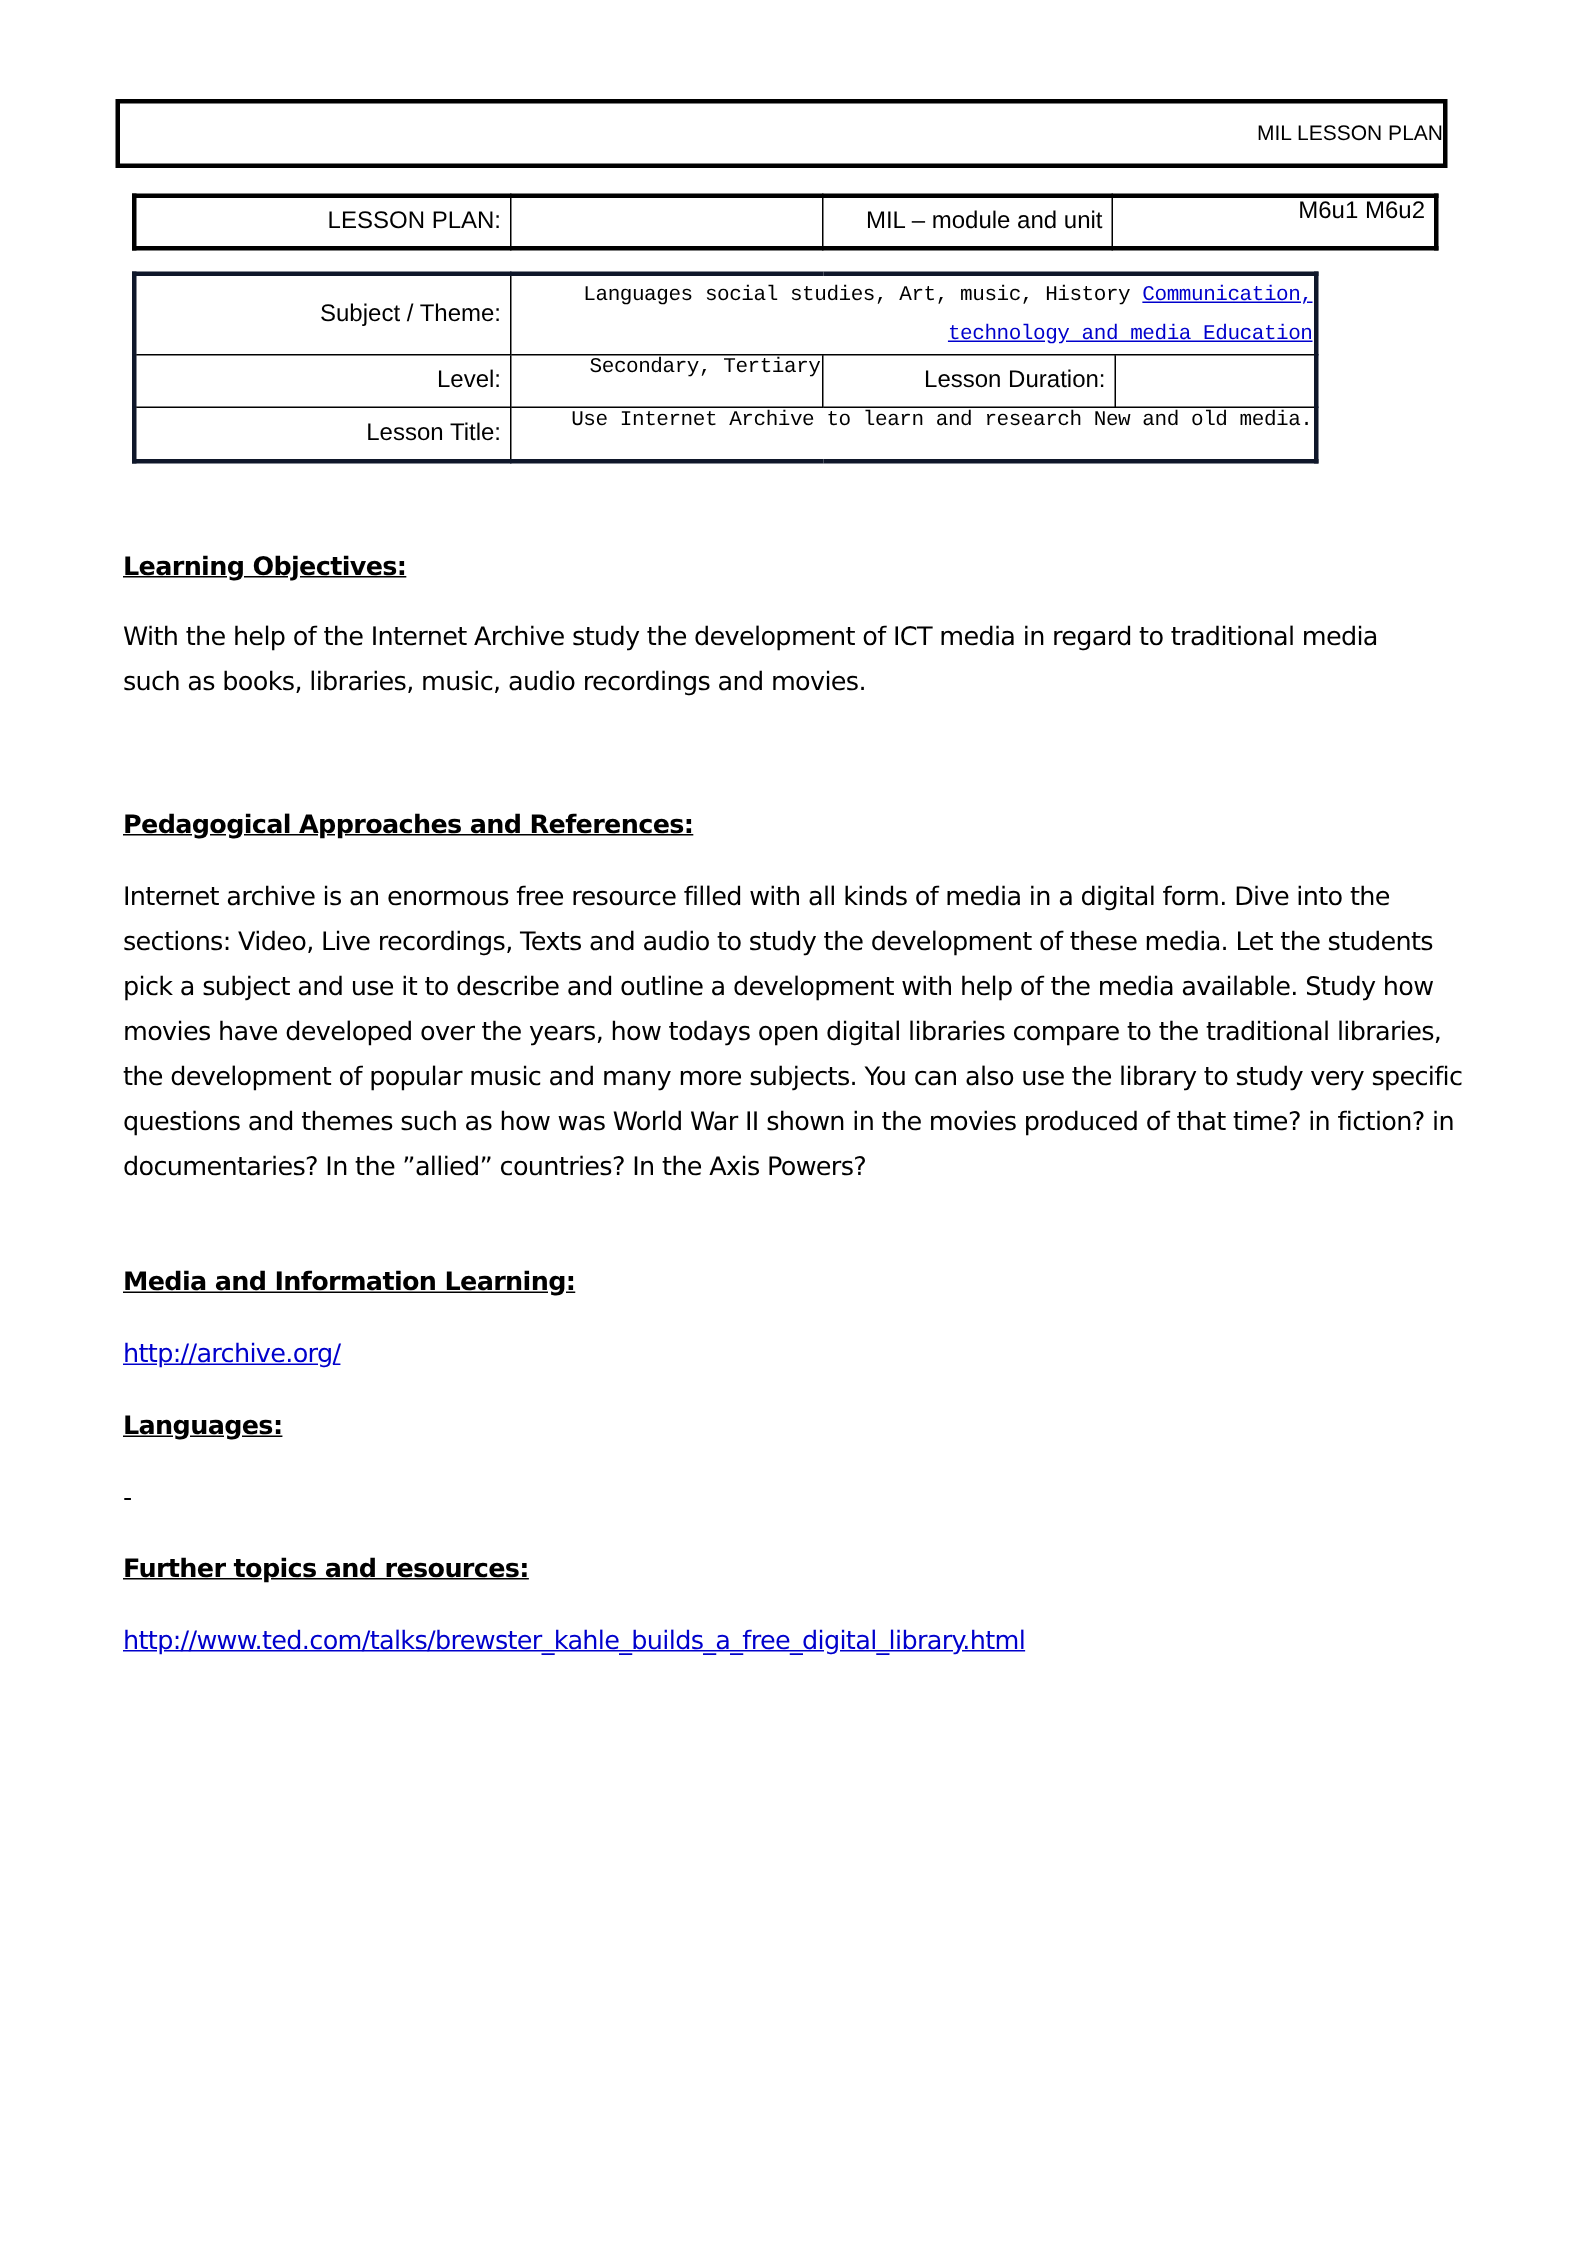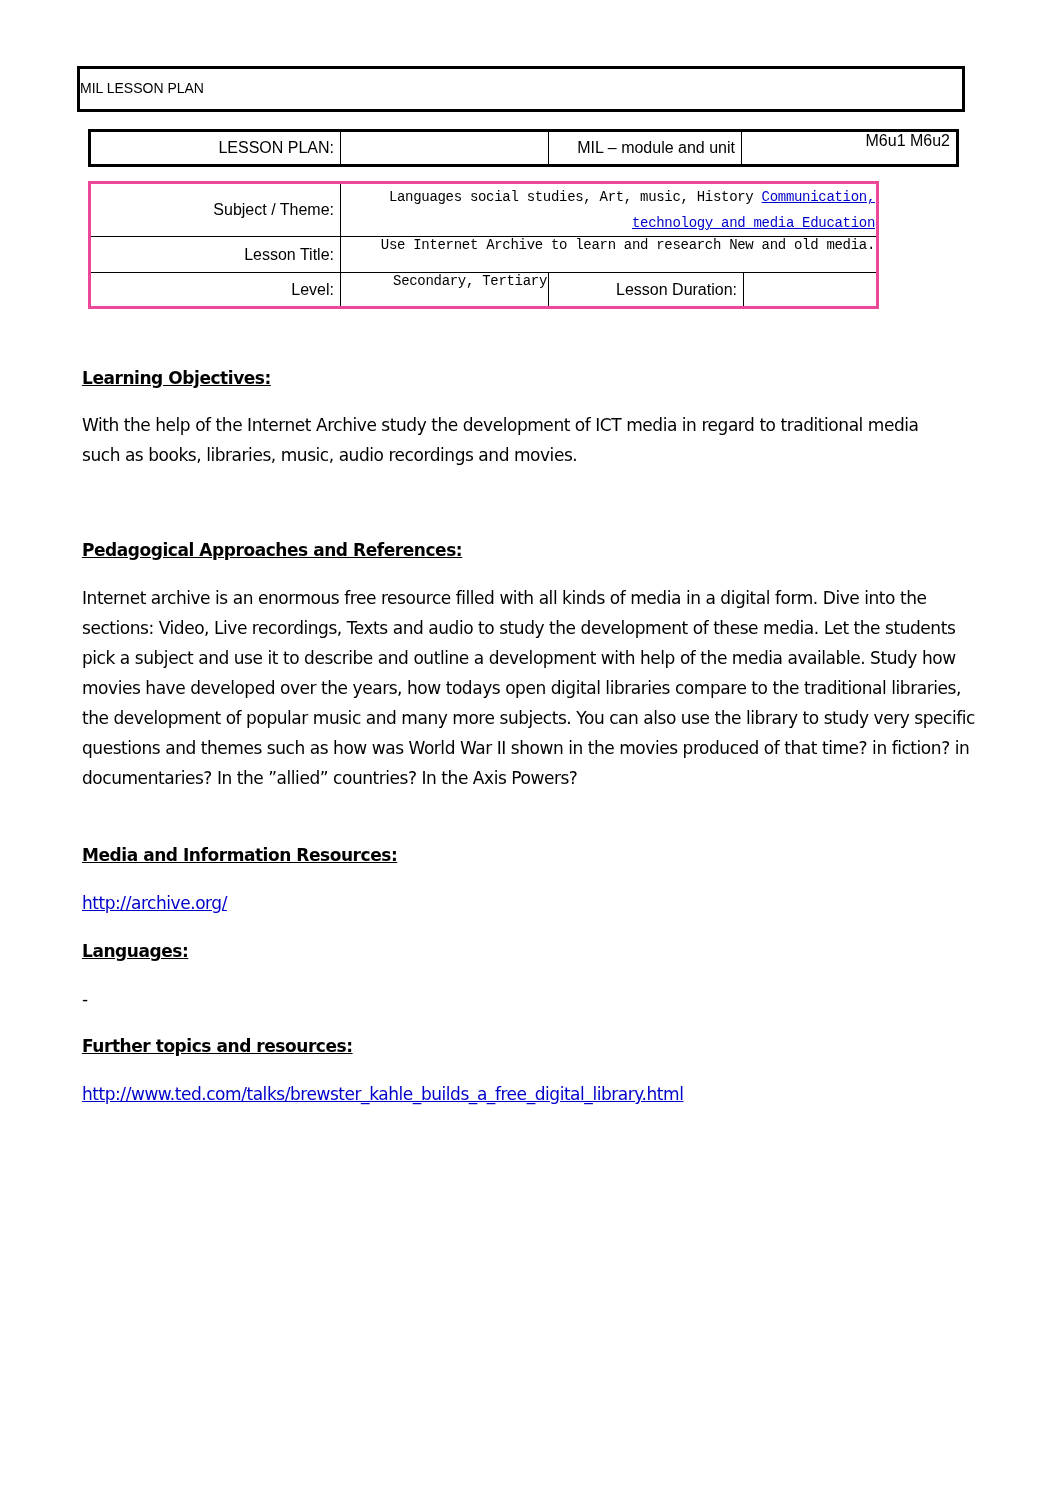--- a/index.html
+++ b/index.html
@@ -1,23 +1,23 @@
 <!DOCTYPE html>
 <html><head>
 <meta charset="utf-8">
 <style>
   html, body { margin:0; padding:0; background:#ffffff; }
   body { width:1058px; height:1497px; position:relative; overflow:hidden; color:#000; }
   .title-box { position:absolute; left:77px; top:66px; width:882px; height:40px; border:3px solid #000; box-sizing:content-box; }
-  .title-box span { display:block; text-align:left; font-family:"Liberation Sans", sans-serif; font-size:14px; line-height:38px; }
+  .title-box span { display:block; text-align:right; font-family:"Liberation Sans", sans-serif; font-size:14px; line-height:38px; }
   table.t { position:absolute; border-collapse:collapse; font-size:15px;text-align:right; }
   table.t td { border:1px solid #000; padding:0 6px; vertical-align:middle; }
   .t1 { left:88px; top:129px; width:871px; height:38px; border:3px solid #000; }
   .t1 td { font-family:"Liberation Sans", sans-serif; font-size:16px; }
-  .t2 { left:88px; top:181px; width:791px; border:3px solid #ec4899; }
+  .t2 { left:88px; top:181px; width:791px; border:3px solid #0f172a; }
   .t2 td.lbl { font-family:"Liberation Sans", sans-serif; font-size:16px; width:237px; }
   .t2 td.val { font-family:Liberation Mono, monospace; font-size:14px; letter-spacing:-0.3px; padding:0 1px; vertical-align:top; }
   .link { color:#0000cc; text-decoration:underline; }
   .content { position:absolute; left:82px; width:900px; font-family:"DejaVu Sans", sans-serif; font-size:17px; letter-spacing:-0.45px; line-height:30px; }
   .h { font-weight:bold;text-decoration:underline; }
 </style>
 </head>
 <body>
 
 <div class="title-box">
@@ -34,39 +34,39 @@
   </tr>
 </tbody>
   </table>
 
 <table class="t t2">
   <tbody>
       <tr style="height:52px">
     <td class="lbl">Subject  / Theme:</td>
     <td class="val" colspan="3" style="line-height:26px"><span>Languages social studies, Art, music, History </span><a class="link">Communication, technology and media Education</a></td>
   </tr>
-  <tr style="height:36px">
-    <td class="lbl">Lesson  Title:</td>
-    <td class="val" colspan="3">Use Internet Archive to learn and research New and old media.</td>
-  </tr>
   <tr style="height:35px">
     <td class="lbl">Level:</td>
     <td class="val" style="width:205px">Secondary, Tertiary</td>
     <td class="lbl" style="width:180px;padding-left:8px">Lesson  Duration:</td>
     <td class="val"></td>
+  </tr>
+  <tr style="height:36px">
+    <td class="lbl">Lesson  Title:</td>
+    <td class="val" colspan="3">Use Internet Archive to learn and research New and old media.</td>
   </tr>
 </tbody>
   </table>
 
 <div class="content h" style="top:363px">Learning  Objectives:</div>
 <div class="content" style="top:410px;width:860px">With the help of the Internet Archive study the development of ICT media in regard to traditional media such as books, libraries, music, audio recordings and movies.</div>
 
 <div class="content h" style="top:535px">Pedagogical Approaches and References:</div>
 <div class="content" style="top:583px;width:900px">Internet archive is an enormous free resource filled with all kinds of media in a digital form. Dive into the sections: Video, Live recordings, Texts and audio to study the development of these media. Let the students pick a subject and use it to describe and outline a development with help of the media available. Study how movies have developed over the years, how todays open digital libraries compare to the traditional libraries, the development of popular music and many more subjects. You can also use the library to study very specific questions and themes such as how was World War II shown in the movies produced of that time? in fiction? in documentaries? In the ”allied” countries? In the Axis Powers?</div>
 
-<div class="content h" style="top:840px">Media and Information Resources:</div>
+<div class="content h" style="top:840px">Media and Information Learning:</div>
 <a class="content link" style="top:888px;width:auto">http://archive.org/</a>
 
 <div class="content h" style="top:936px">Languages:</div>
 <div class="content" style="top:984px">-</div>
 
 <div class="content h" style="top:1031px">Further topics and resources:</div>
 <a class="content link" style="top:1079px;width:auto">http://www.ted.com/talks/brewster_kahle_builds_a_free_digital_library.html</a>
 
 </body></html>

